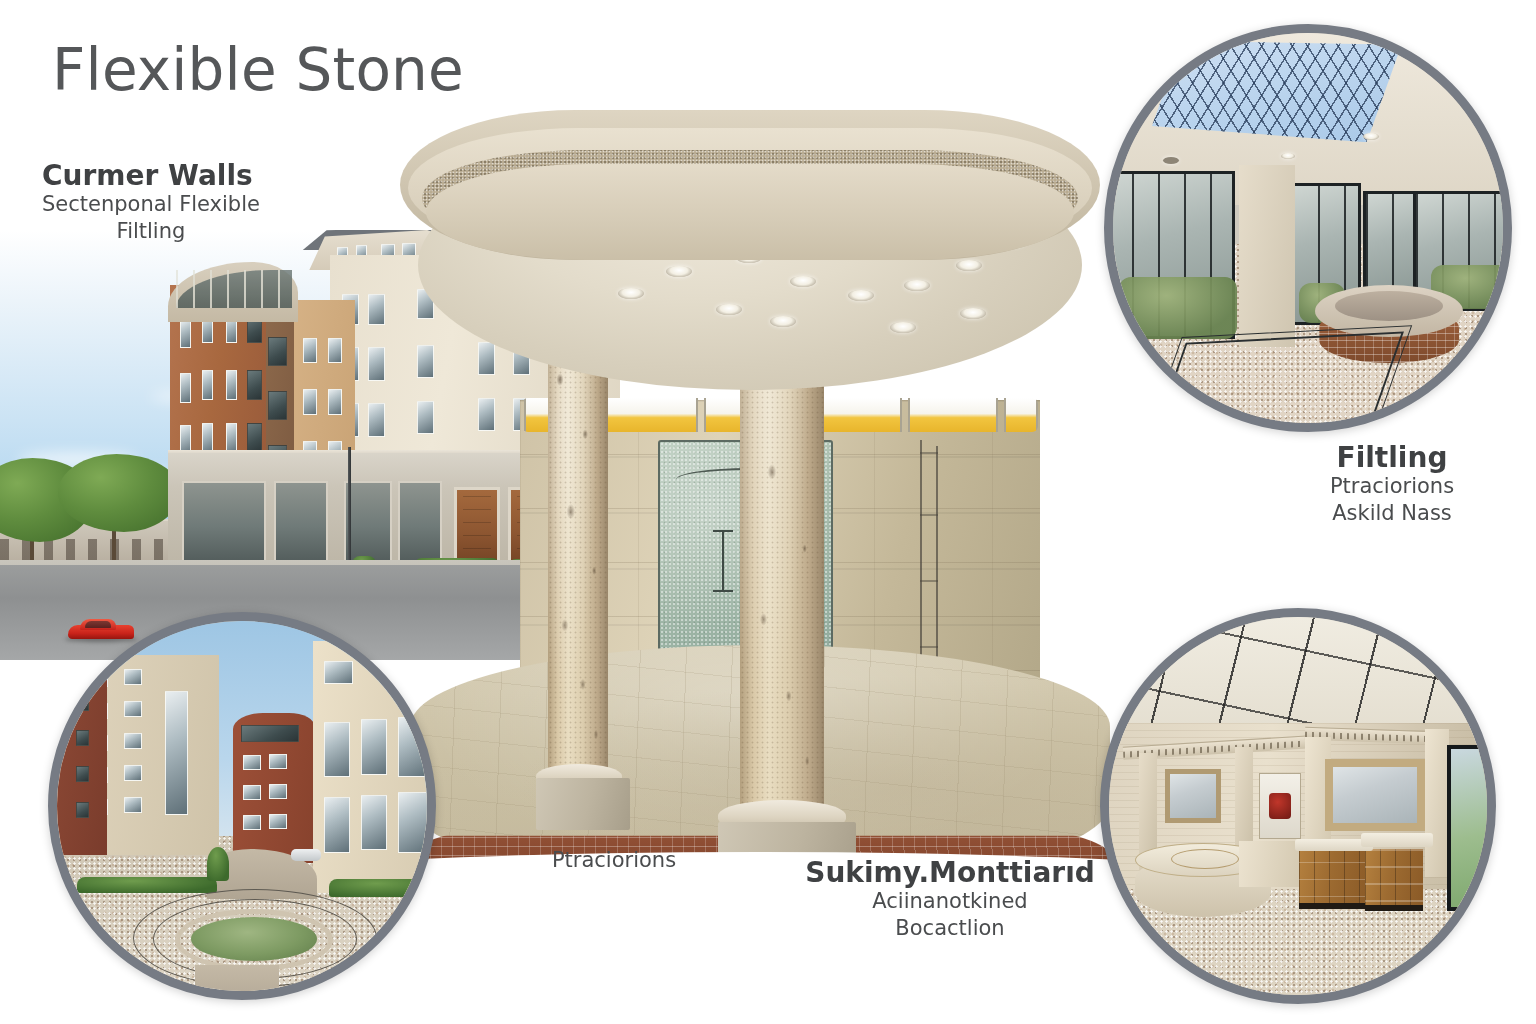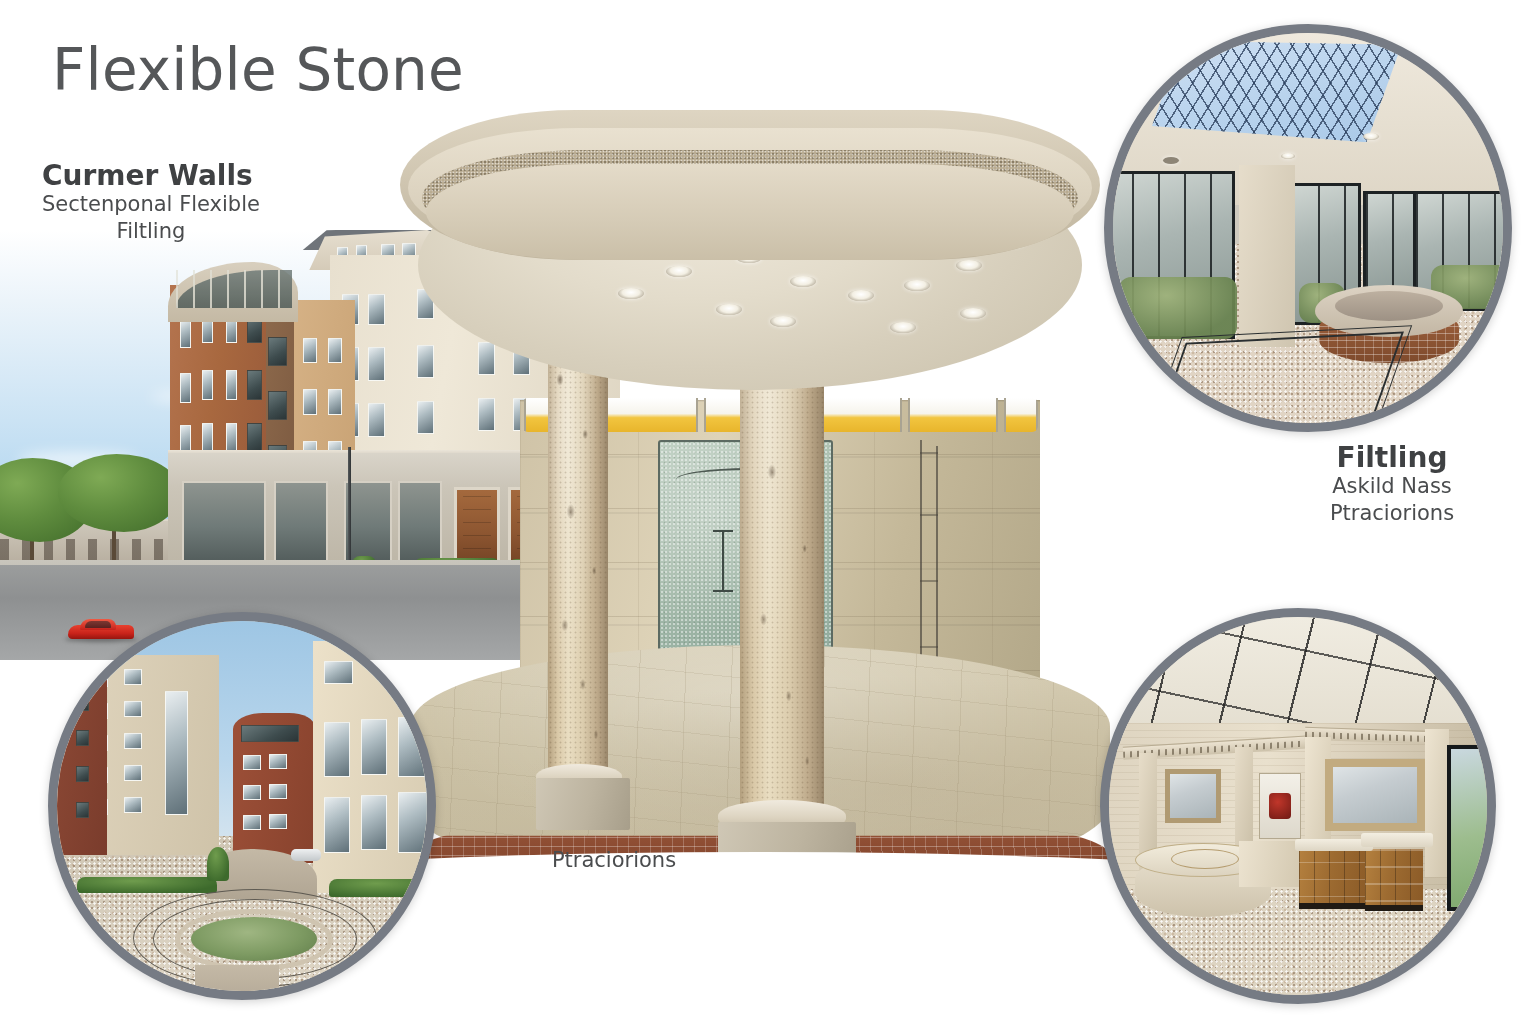--- a/index.html
+++ b/index.html
@@ -919,22 +919,27 @@
   <div class="title">Flexible Stone</div>
 
   <div class="lbl l" style="left:42px; top:160px;">
     <div class="h">Curmer Walls</div>
     <div class="s">Sectenponal Flexible</div>
     <div class="s" style="text-align:center;">Filtling</div>
   </div>
 
   <div class="lbl c" style="left:1262px; top:442px; width:260px;">
     <div class="h">Filtling</div>
+    <div class="s">Ptraciorions</div>
     <div class="s">Askild Nass</div>
-    <div class="s">Ptraciorions</div>
   </div>
 
   <div class="lbl c" style="left:488px; top:847px; width:252px;">
     <div class="s">Ptraciorions</div>
   </div>
 
+  <div class="lbl c" style="left:790px; top:857px; width:320px;">
+    <div class="h">Sukimy.Monttiarıd</div>
+    <div class="s">Aciinanotkined</div>
+    <div class="s">Bocactlion</div>
+  </div>
 
 </div>
 
 </body></html>

